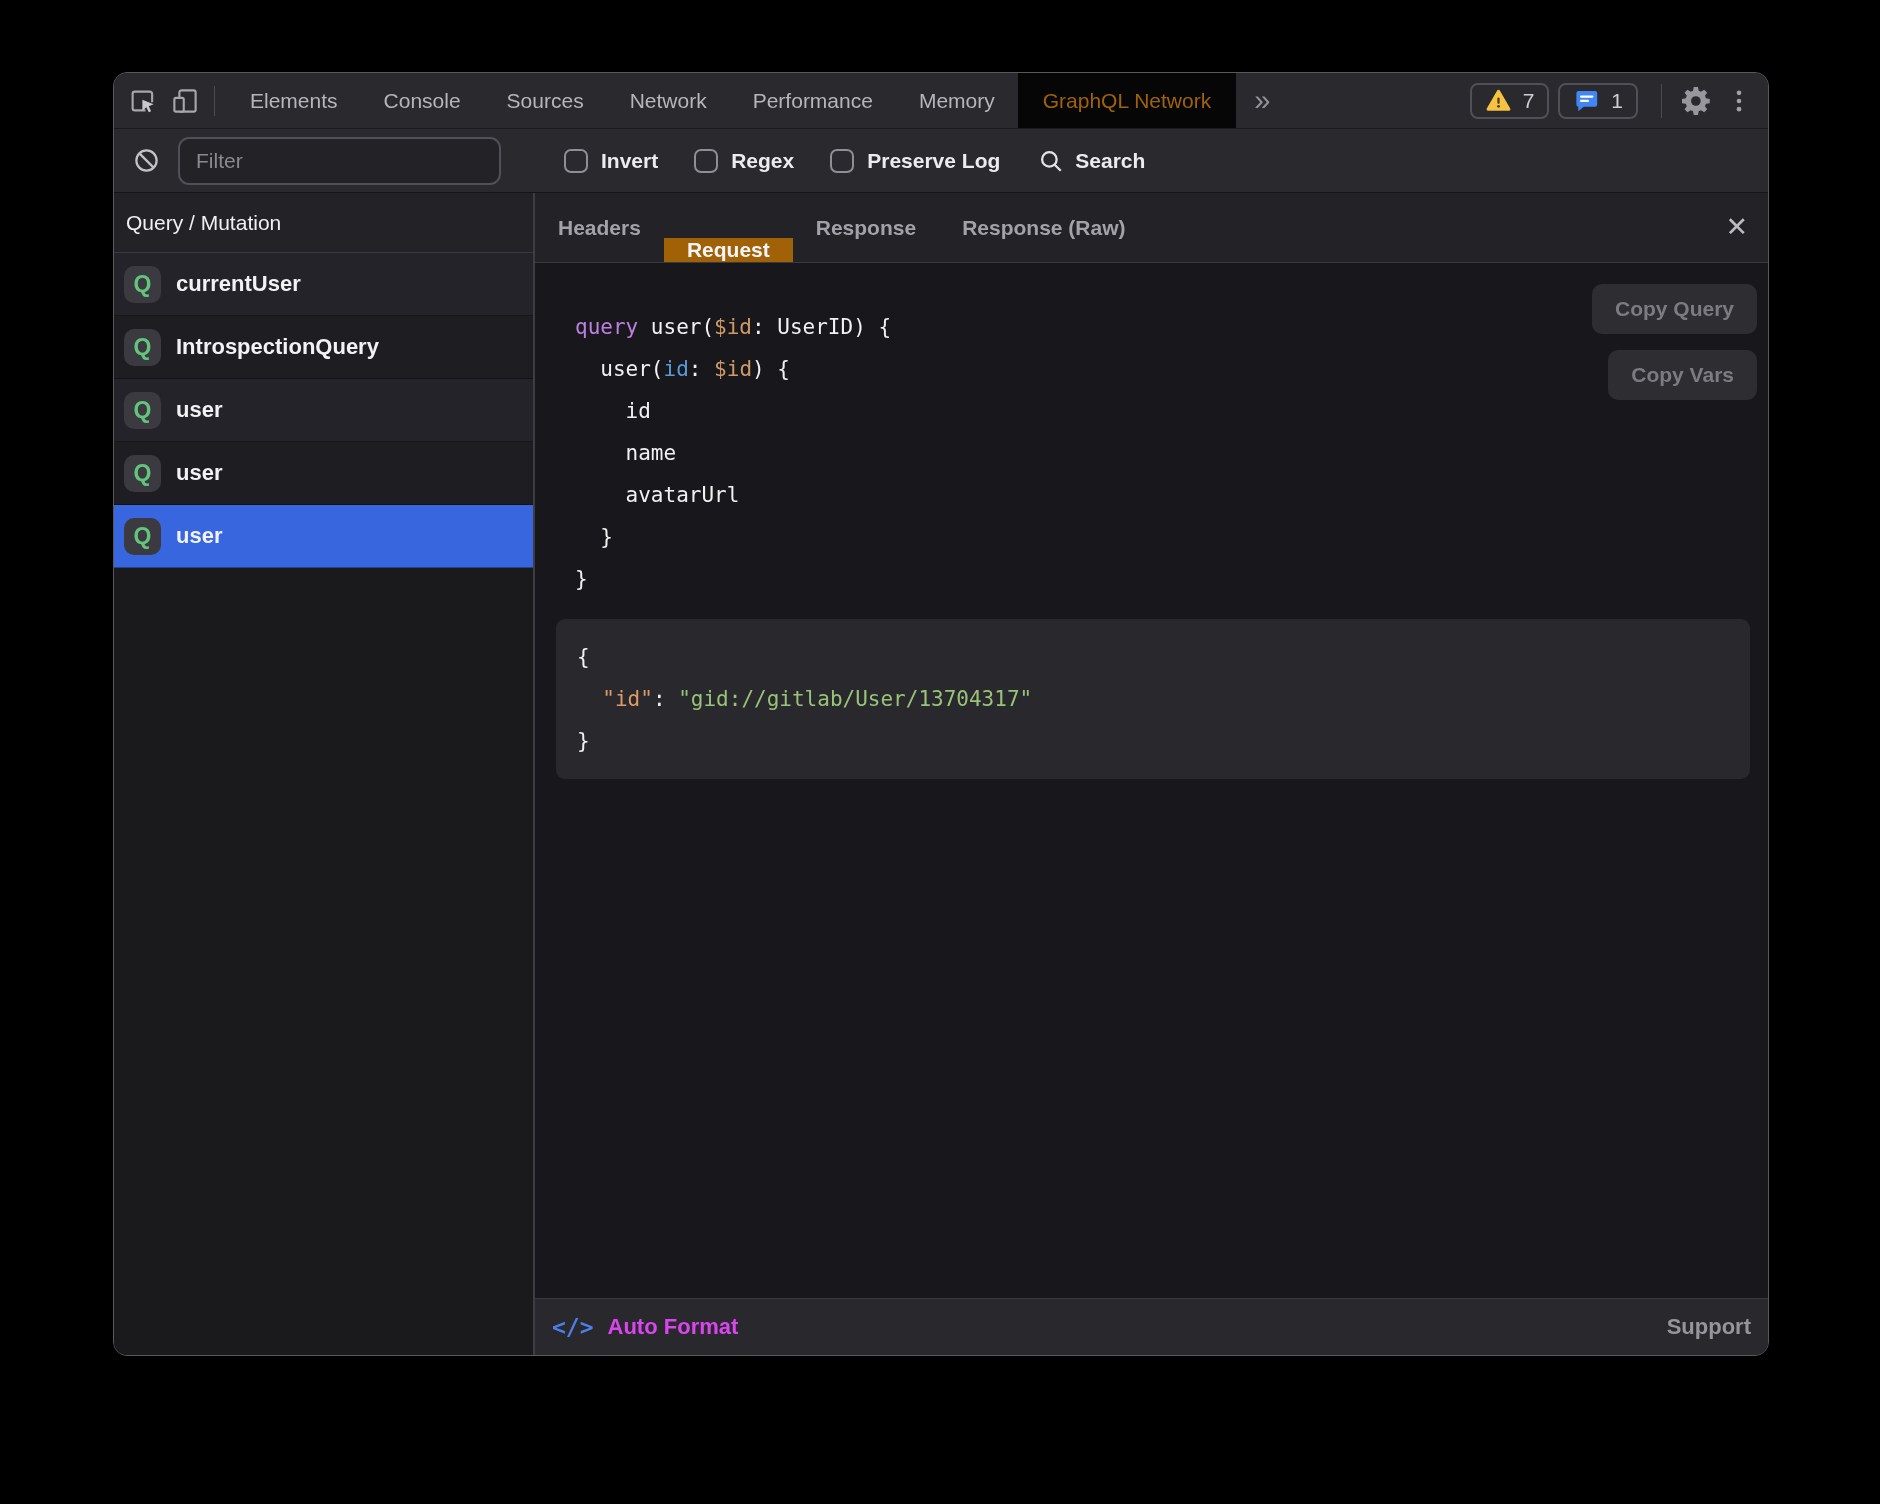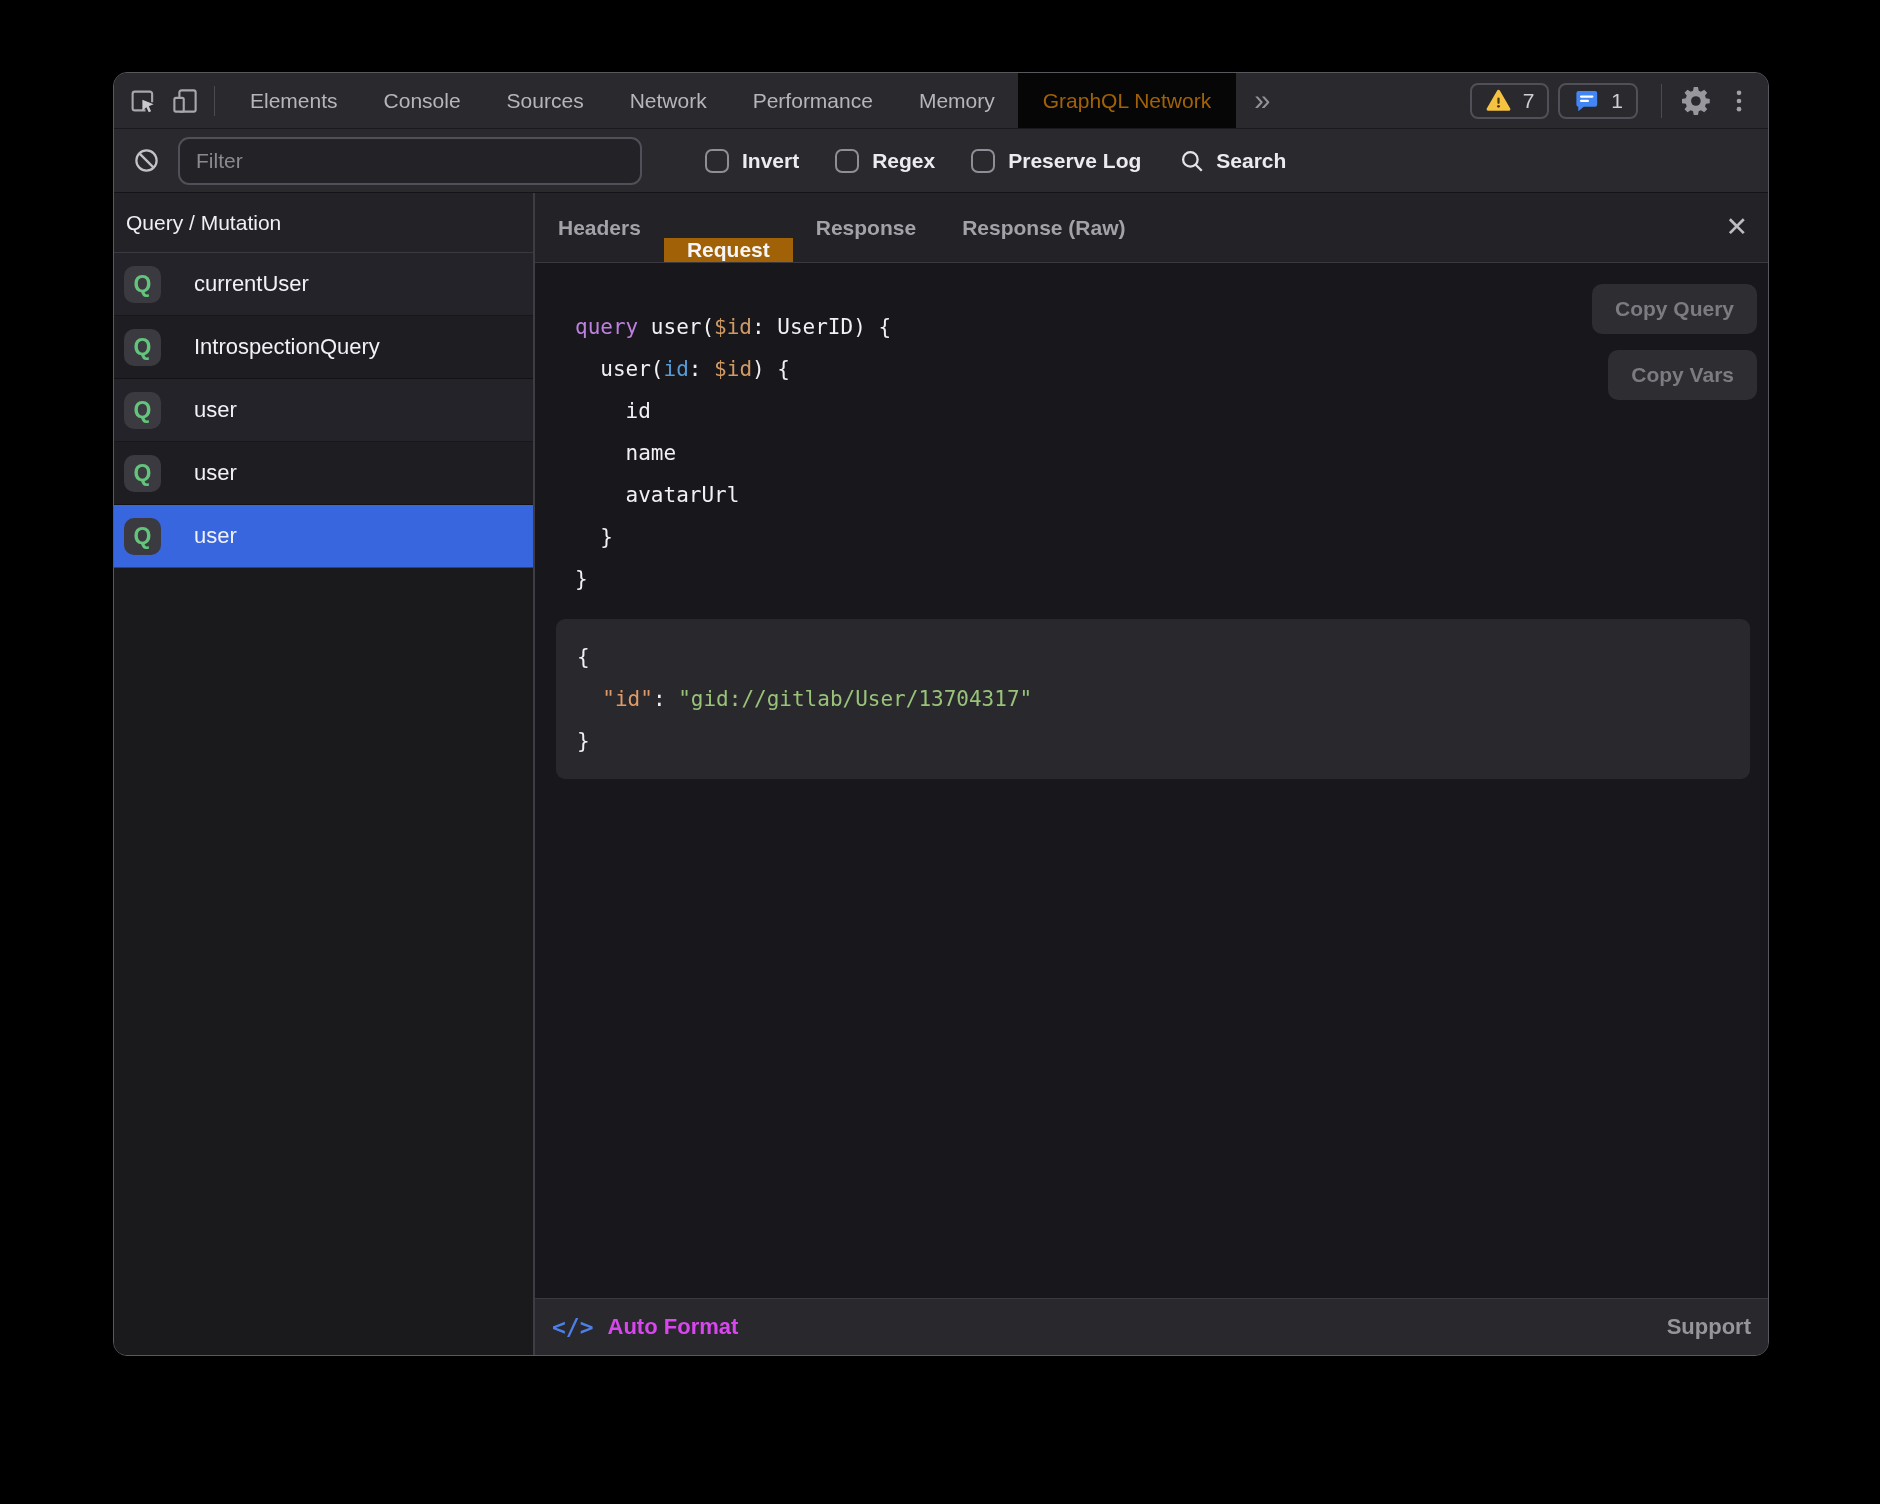--- a/index.html
+++ b/index.html
@@ -27,40 +27,40 @@
   .tabs-row{display:flex;align-items:stretch;}
   .tab{display:flex;align-items:center;padding:0 23px;font-size:21px;color:#b6b5bb;white-space:nowrap;}
   .tab.active{background:#060606;color:#a16207;padding:0 25px;}
   .overflow{display:flex;align-items:center;padding:0 18px;font-size:29px;color:#93929a;}
   .spacer{flex:1;}
   .badge{display:flex;align-items:center;gap:11px;border:2px solid #514f57;border-radius:8px;
     padding:0 13px;height:36px;align-self:center;margin-right:9px;}
   .badge .num{font-size:21px;color:#cfced5;}
   
   .filterbar{flex:0 0 64px;background:#2a292d;display:flex;align-items:center;border-bottom:1px solid #151418;padding:0 14px;}
-  .filter-input{width:464px;height:48px;margin-left:14px;background:#232226;border:2px solid #514f57;
+  .filter-input{width:323px;height:48px;margin-left:14px;background:#232226;border:2px solid #514f57;
     border-radius:11px;color:#e8e7eb;font-size:21px;padding:0 16px;outline:none;font-family:inherit;}
   .filter-input::placeholder{color:#8b8a91;}
   .checks{display:flex;align-items:flex-start;padding-left:27px;}
   .check-group{display:flex;align-items:center;gap:13px;margin-left:36px;}
   .checkbox{width:24px;height:24px;border:2.5px solid #8f8e96;border-radius:7px;background:transparent;}
   .check-label{font-size:21px;font-weight:bold;color:#ecebef;white-space:nowrap;}
   .search-group{display:flex;align-items:center;gap:11px;margin-left:38px;}
   
   .main{flex:1;display:flex;min-height:0;}
   .sidebar{flex:0 0 421px;background:#1a191c;border-right:2px solid #3e3d43;display:flex;flex-direction:column;}
   .sidebar-header{flex:0 0 60px;background:#232226;border-bottom:1px solid #3a393f;display:flex;
     align-items:center;padding-left:12px;font-size:21px;font-weight:normal;color:#f0eff3;}
   .qrow{height:63px;display:flex;align-items:center;padding-left:10px;border-bottom:1px solid rgba(0,0,0,0.35);}
   #query-list .qrow:nth-child(odd){background:#242329;}
   #query-list .qrow:nth-child(even){background:#1e1d21;}
   #query-list .qrow.selected{background:var(--selected-blue);}
   .qbadge{width:37px;height:37px;border-radius:10px;background:#3b3a40;display:flex;align-items:center;
     justify-content:center;font-size:23px;font-weight:bold;color:var(--q-green);flex:0 0 37px;}
-  .qrow .qlabel{margin-left:33px;font-size:22px;font-weight:normal;color:#f2f1f5;}
+  .qrow .qlabel{margin-left:15px;font-size:22px;font-weight:bold;color:#f2f1f5;}
   
   .panel{flex:1;display:flex;flex-direction:column;min-width:0;}
   .panel-tabs{flex:0 0 60px;background:#232226;border-bottom:1px solid #3a393f;display:flex;align-items:stretch;}
   .ptab-list{display:flex;align-items:stretch;}
   .ptab{display:flex;align-items:center;padding:0 23px;font-size:21px;font-weight:bold;color:#a3a2a9;white-space:nowrap;}
   .ptab.active{background:#a16207;color:#f6f5f9;margin-top:45px;}
   .close-btn{margin-left:auto;margin-right:20px;align-self:center;color:#bcbbc1;font-size:27px;line-height:1;}
   .panel-content{flex:1;background:#18171b;position:relative;padding-top:43px;min-height:0;overflow:hidden;}
   .code{margin:0;font-family:"DejaVu Sans Mono",monospace;font-size:21px;line-height:42px;}
   #query-code{padding-left:40px;}

